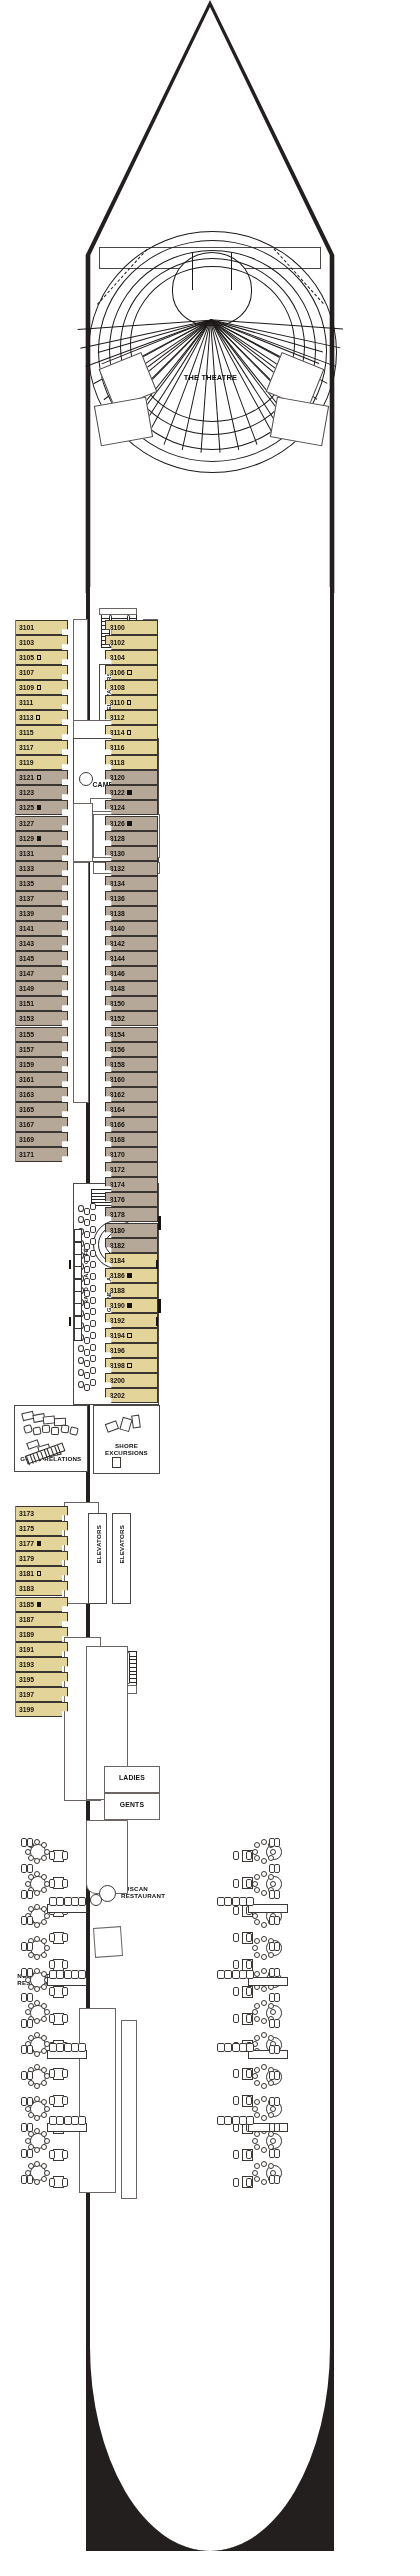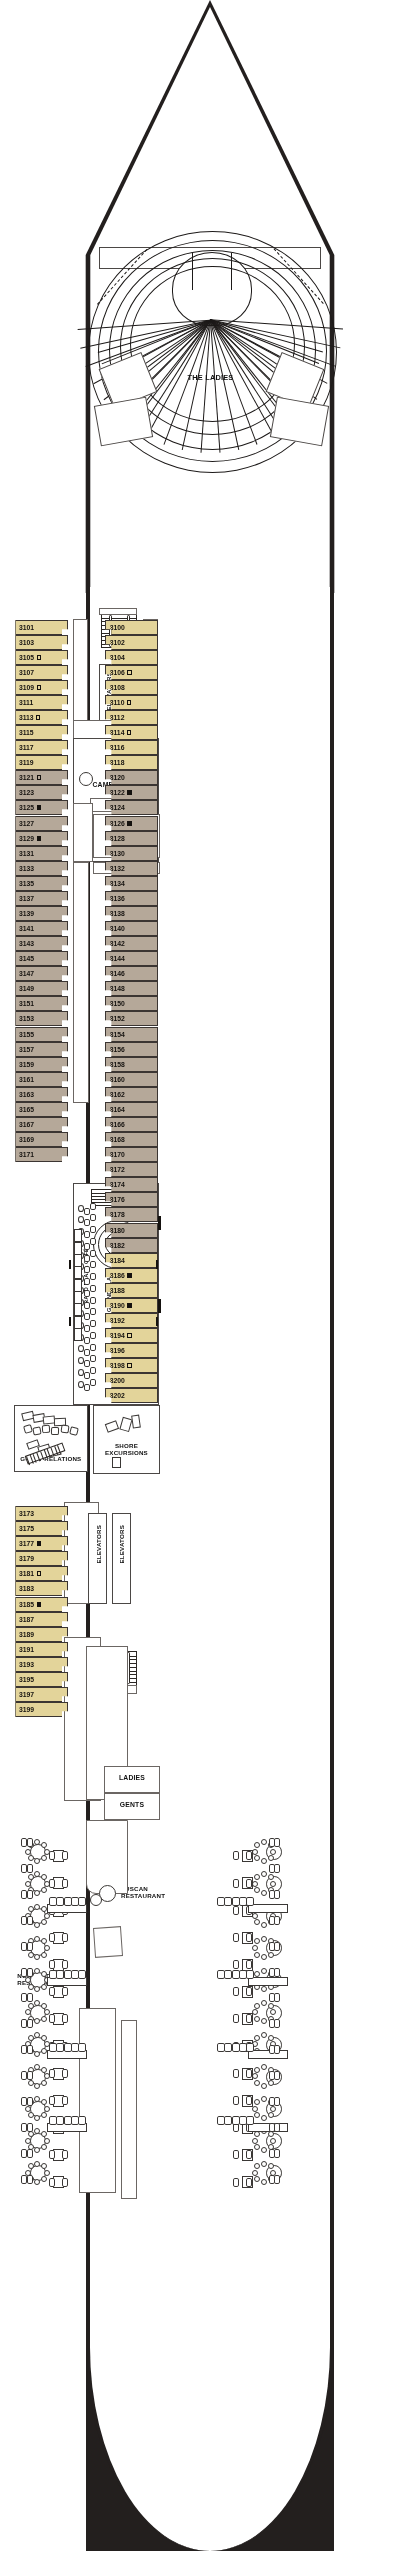--- a/index.html
+++ b/index.html
@@ -143,21 +143,21 @@
 
     <div class="room" style="left:12.4px;top:112px;width:46px;height:43px;transform:rotate(-22deg);"></div>
     <div class="room" style="left:179px;top:112px;width:46px;height:43px;transform:rotate(22deg);"></div>
 
     <div class="room" style="left:3.7px;top:154px;width:53px;height:41px;transform:rotate(-10deg);"></div>
     <div class="room" style="left:180px;top:154px;width:53px;height:41px;transform:rotate(10deg);"></div>
 
     <div class="dashline" style="left:3.7px;top:57px;width:74px;transform:rotate(-48deg);"></div>
     <div class="dashline" style="left:230px;top:57px;width:74px;transform:rotate(-132deg);"></div>
 
-    <div class="theatre-label">THE LADIES</div>
+    <div class="theatre-label">THE THEATRE</div>
   </div>
 
   <div class="mid-hull"></div>
 
   <div class="stern-wrap">
     <div class="stern-inner"></div>
   </div>
 
   <div class="room" style="left:73px;top:619px;width:15.4px;height:105px;border-color:#6b6663;border-width:0.6px;"></div>
   <div class="room" style="left:143px;top:619px;width:15px;height:80px;border-color:#6b6663;border-width:0.6px;"></div>

